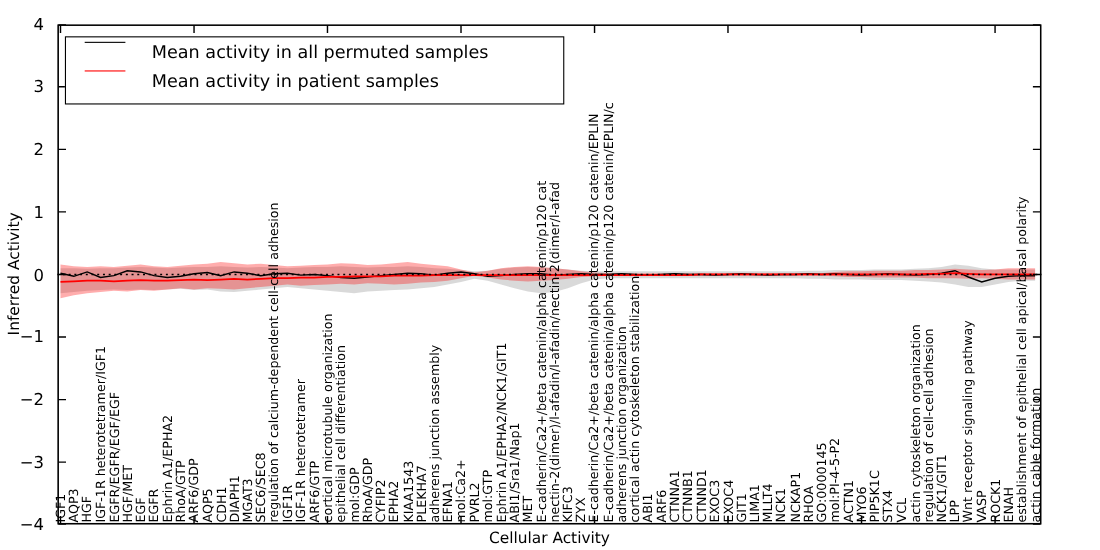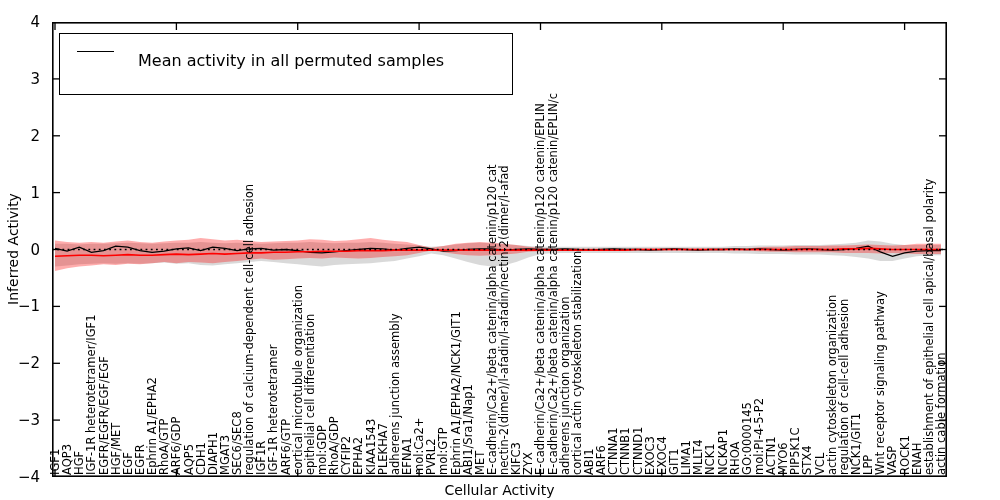--- a/index.html
+++ b/index.html
@@ -182,14 +182,18 @@
       <span class="xc" style="left: 898.589px; top: 475px;">ROCK1</span>
       <span class="xc" style="left: 910.726px; top: 475px;">ENAH</span>
       <span class="xc" style="left: 922.863px; top: 475px;">establishment of epithelial cell apical/basal polarity</span>
       <span class="xc" style="left: 935px; top: 475px;">actin cable formation</span>
     </div>
   <div class="legend">
     <div class="legend-row">
       <span class="sample" style="border-top-color: rgb(0, 0, 0);"></span>
       <span class="ltext">Mean activity in all permuted samples</span>
     </div>
+    <div class="legend-row">
+      <span class="sample" style="border-top-color: rgb(255, 0, 0);"></span>
+      <span class="ltext">Mean activity in patient samples</span>
+    </div>
   </div>
 </div>
 
 </body></html>

